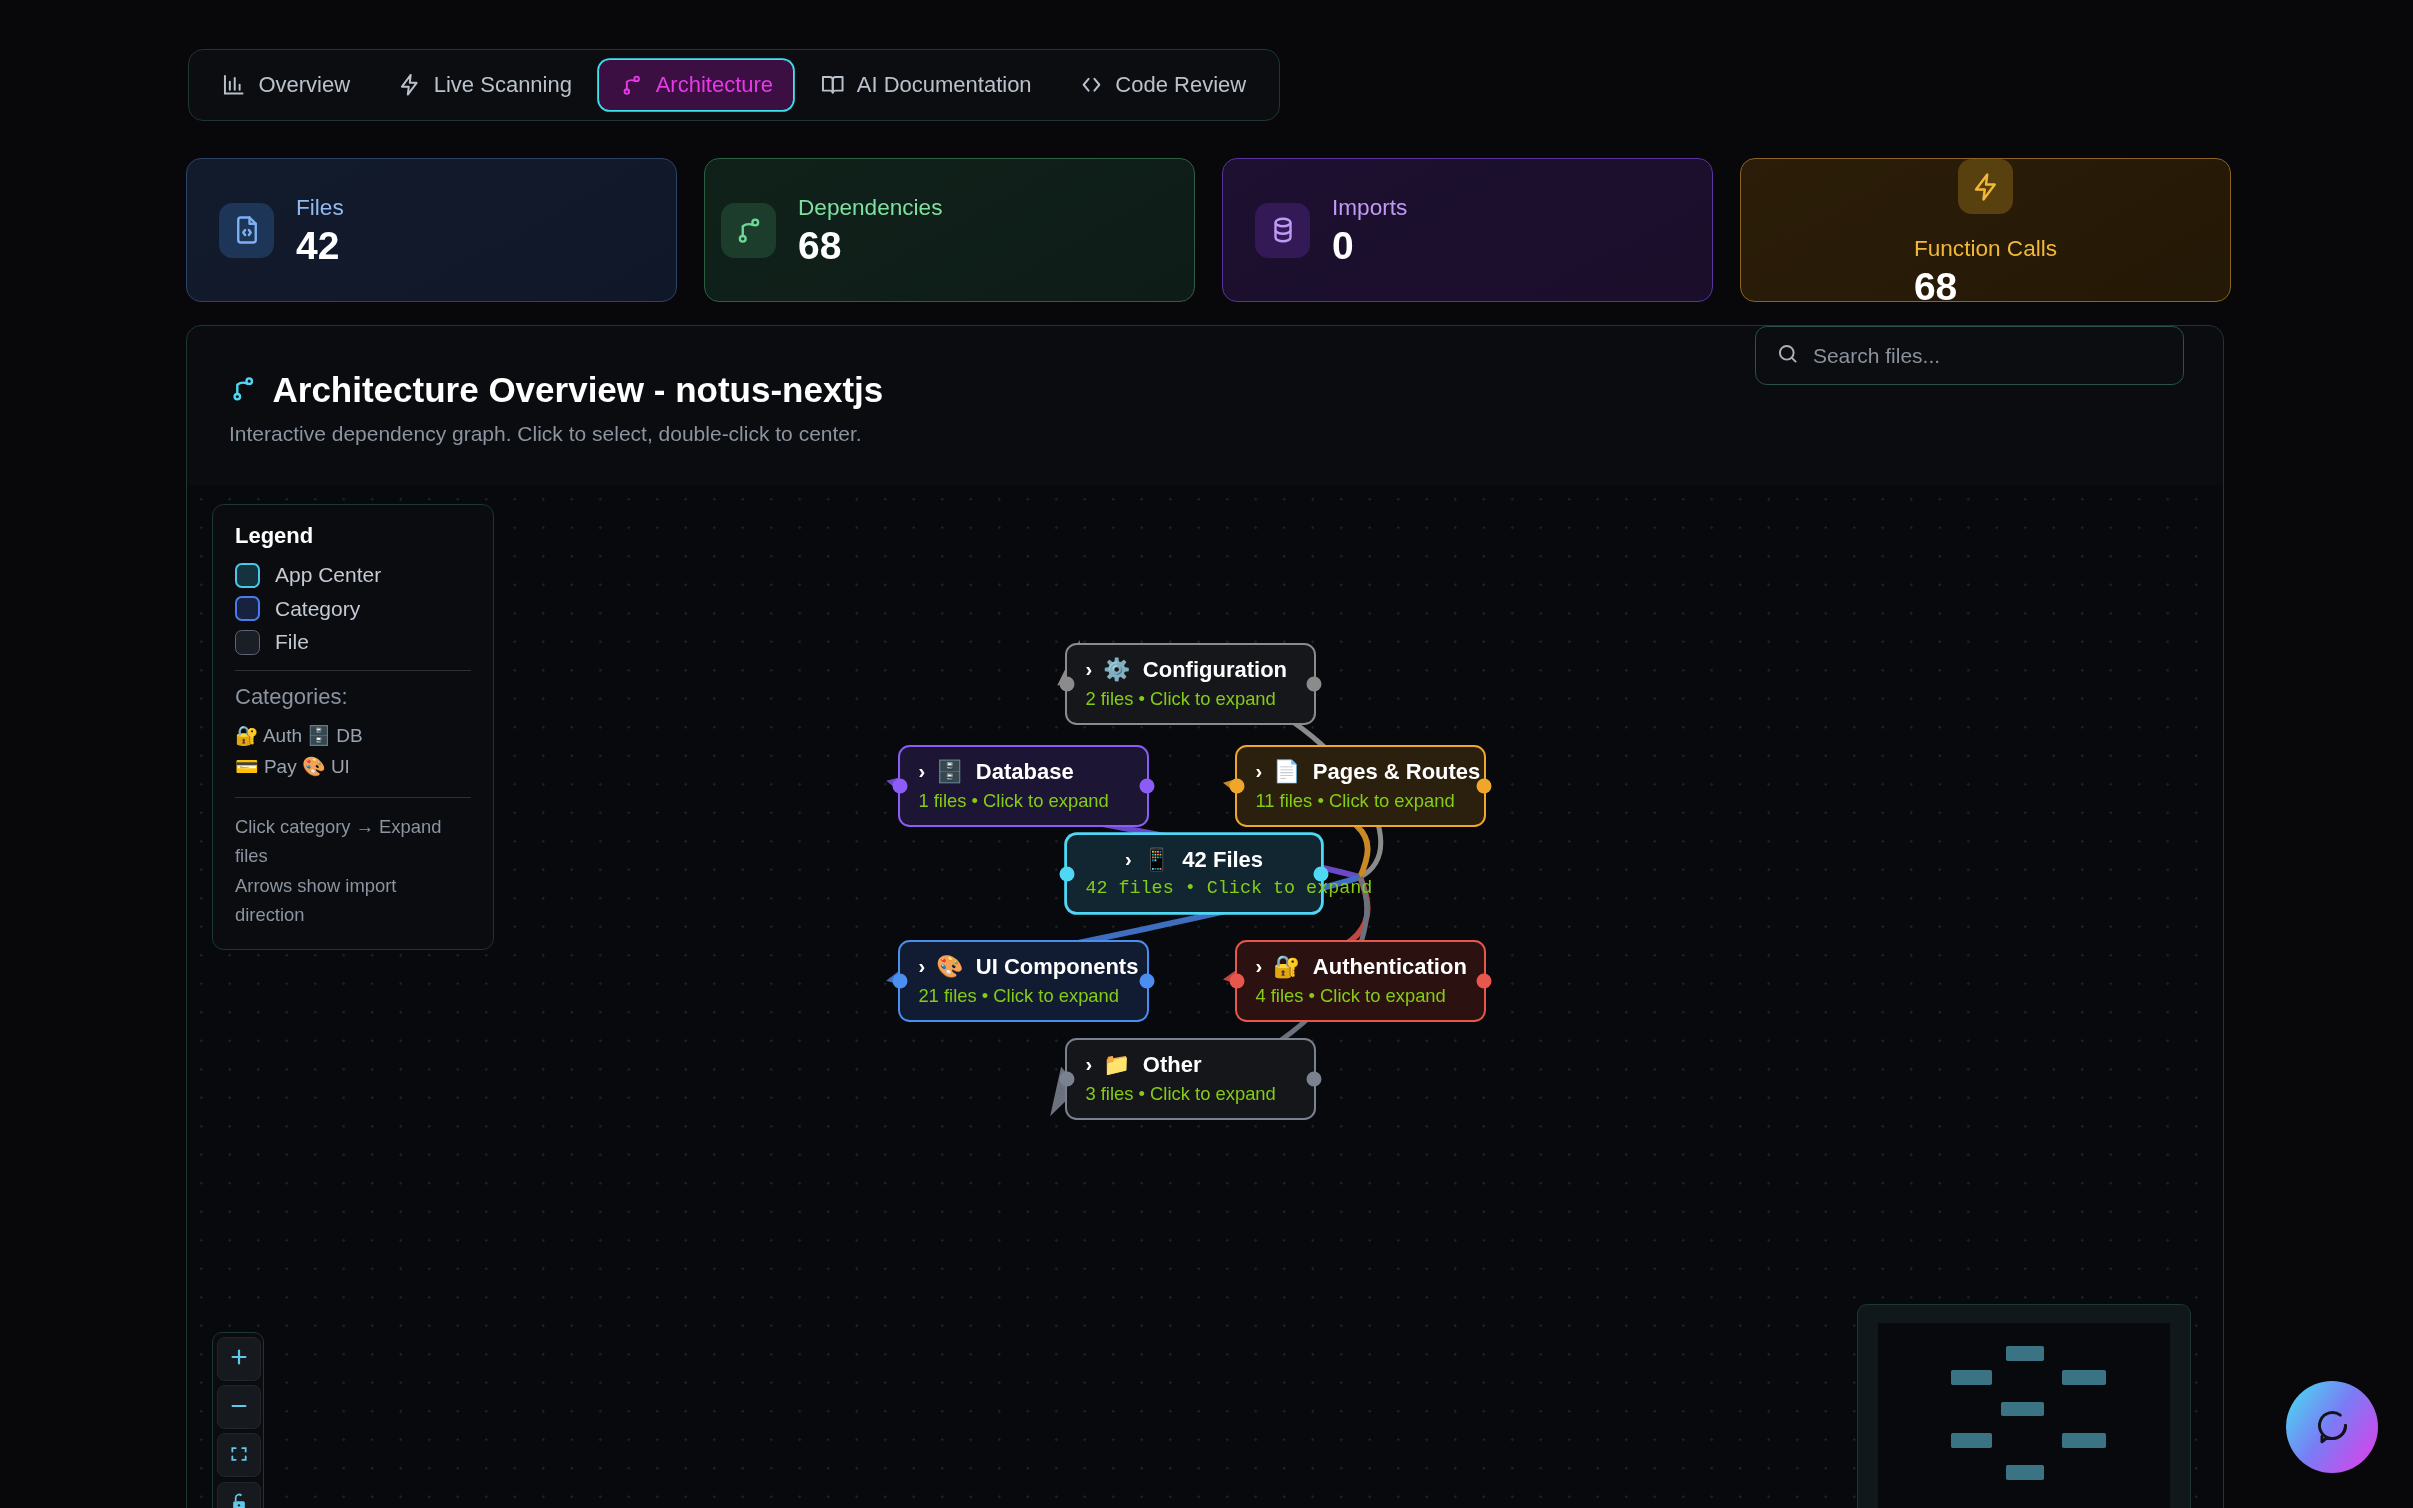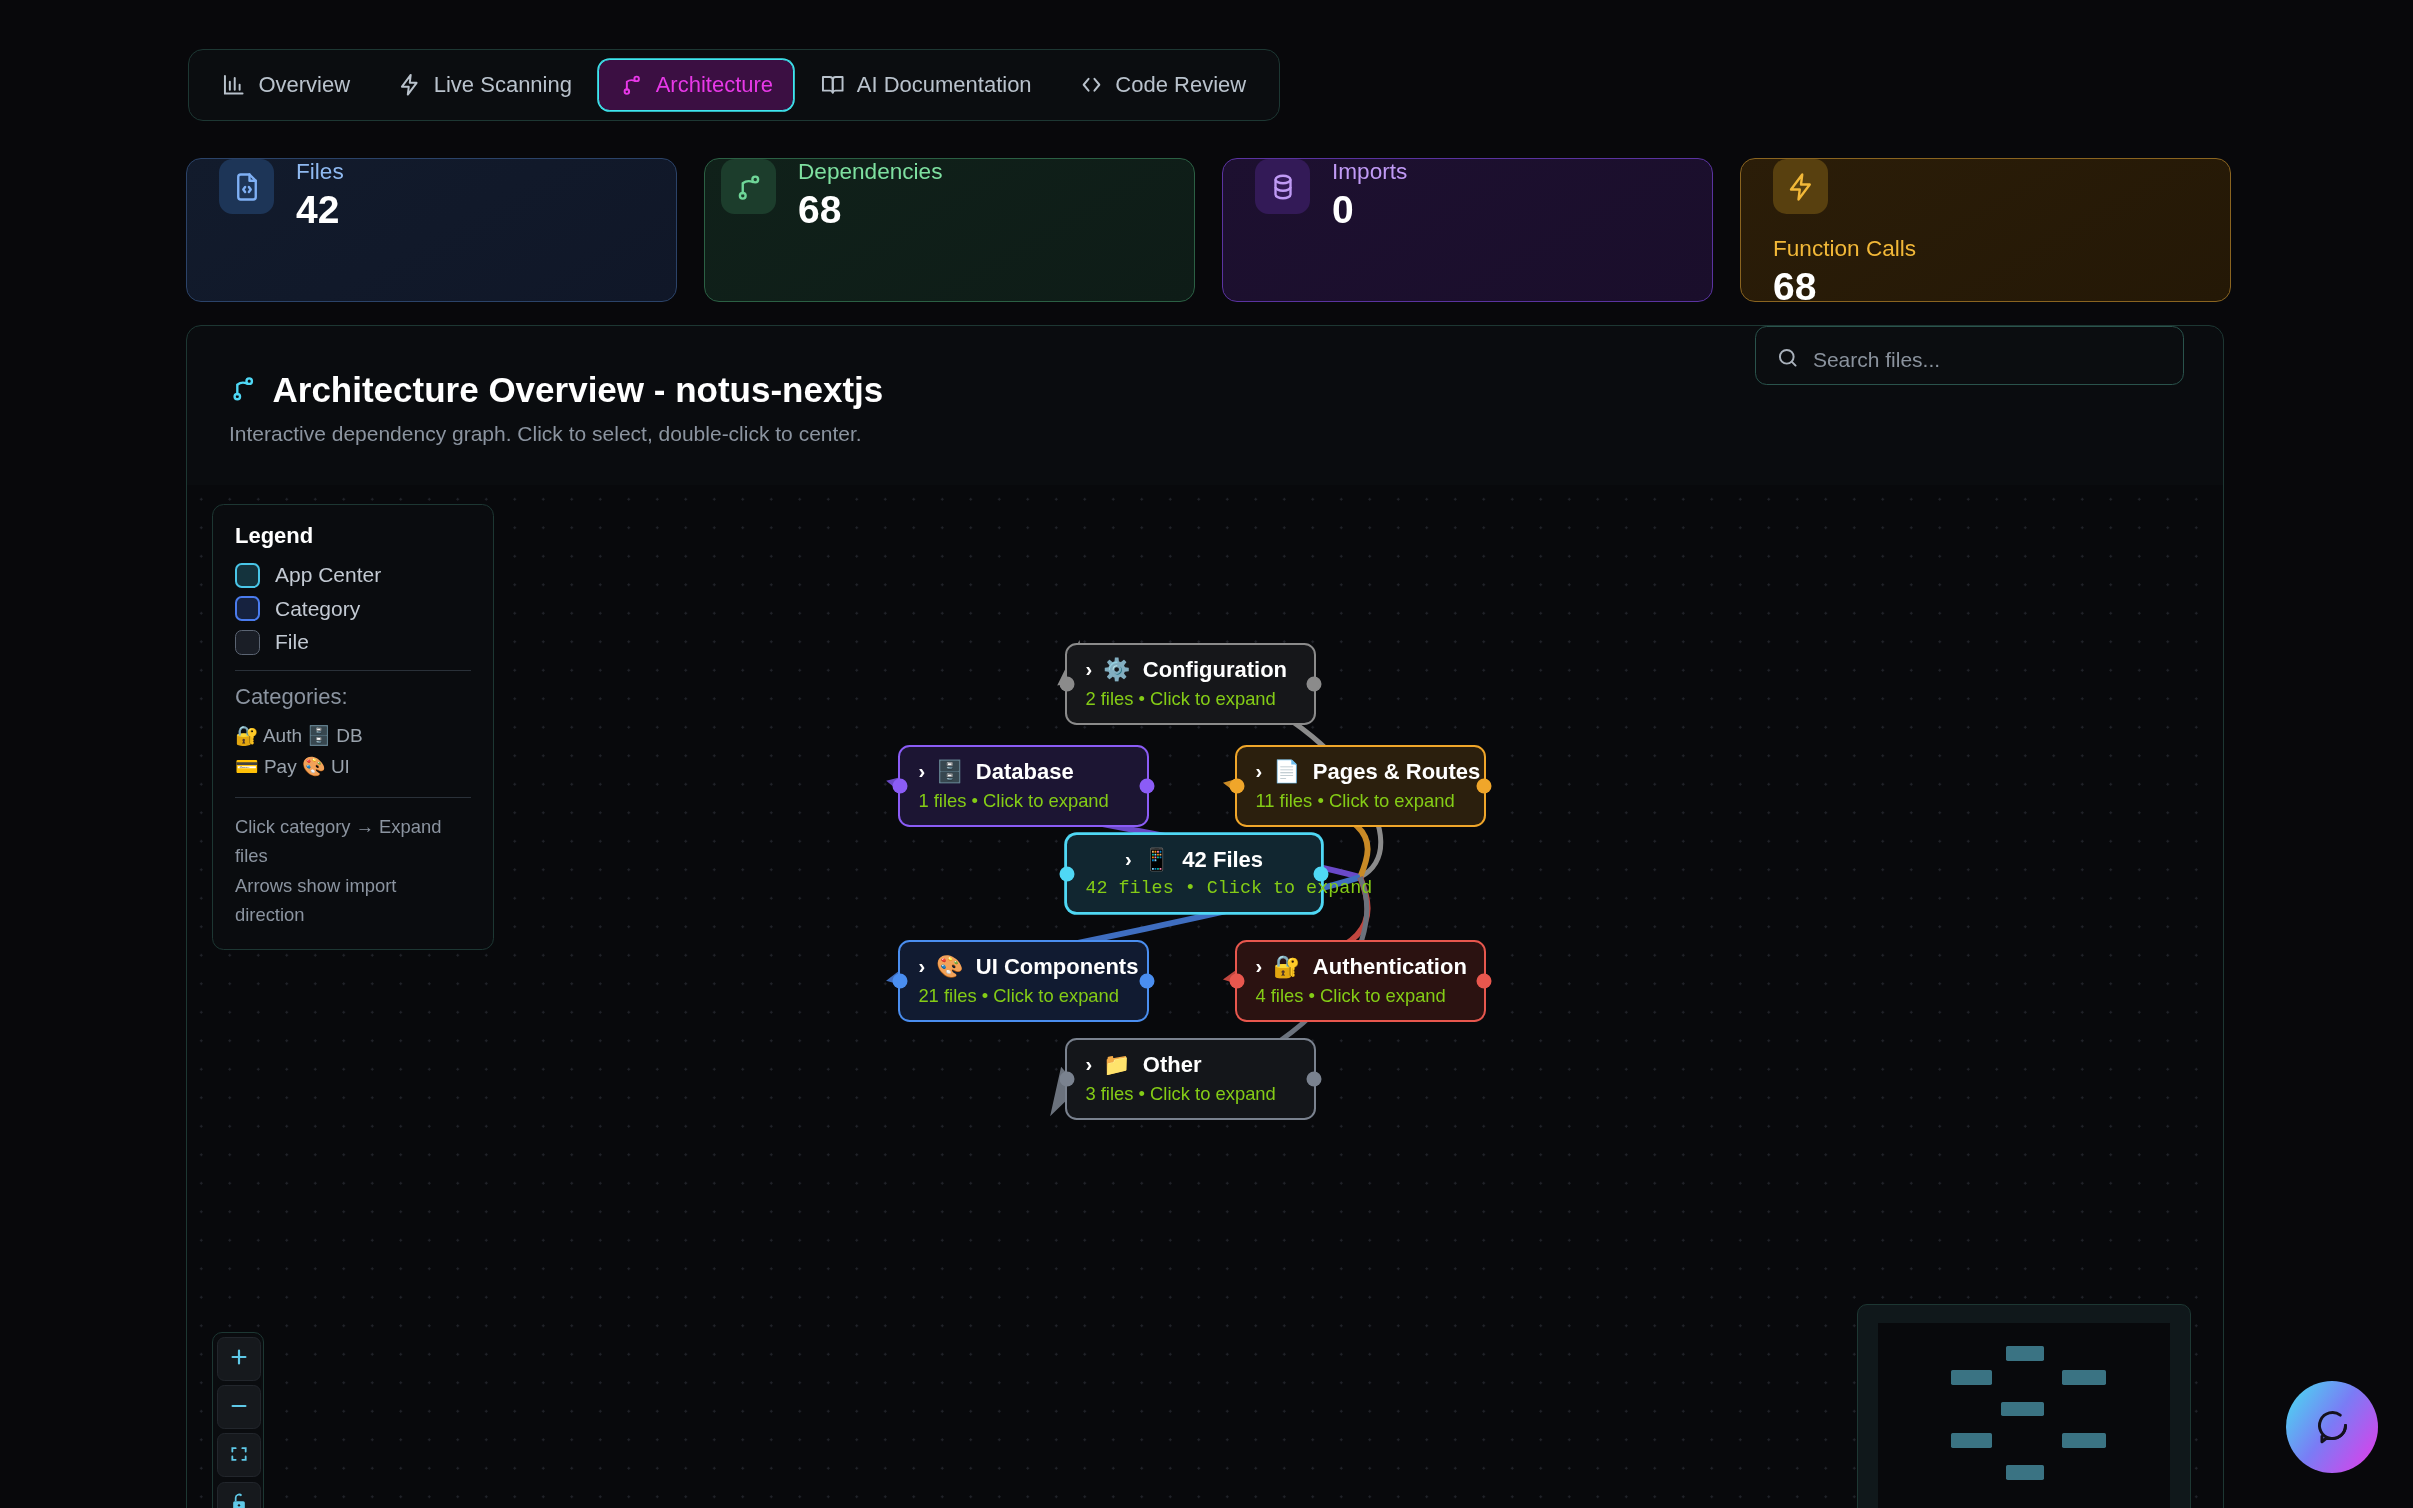--- a/index.html
+++ b/index.html
@@ -38,21 +38,21 @@
   }
 
   
   .stats {
     position: absolute; left: 186px; top: 158px;
     display: flex; gap: 27px;
   }
   .stat {
     width: 491px; height: 144px;
     border-radius: 15px;
-    display: flex; align-items: flex-start; gap: 22px;
+    display: flex; align-items: center; gap: 22px;
     padding: 0 32px;
   }
   .stat .sicon {
     width: 55px; height: 55px; border-radius: 13.4px;
     display: flex; align-items: center; justify-content: center;
     flex: 0 0 auto;
   }
   .stat .slabel { font-size: 22.6px; margin-bottom: 5px; }
   .stat .svalue { font-size: 39px; font-weight: bold; color: #ffffff; line-height: 1; }
 
@@ -86,21 +86,21 @@
     display: flex; align-items: center; gap: 15px;
     font-size: 35px; font-weight: bold; color: #ffffff;
   }
   .panel-sub { margin-top: 11.7px; font-size: 21px; color: #8b94a0; }
 
   .search {
     position: absolute; right: 39px; top: 375px - 325px;
     width: 429px; height: 59px;
     background: #0b0d10; border: 0.8px solid #2a534c;
     border-radius: 11.7px;
-    display: flex; align-items: flex-end; gap: 13.4px; padding: 12px 20px;
+    display: flex; align-items: center; gap: 13.4px; padding: 0 20px;
   }
   .search input {
     background: transparent; border: 0; outline: none;
     color: #cbd3dc; font-size: 21px;
     font-family: "Liberation Sans", sans-serif;
     width: 100%;
   }
   .search input::placeholder { color: #8a929d; }
 
   

